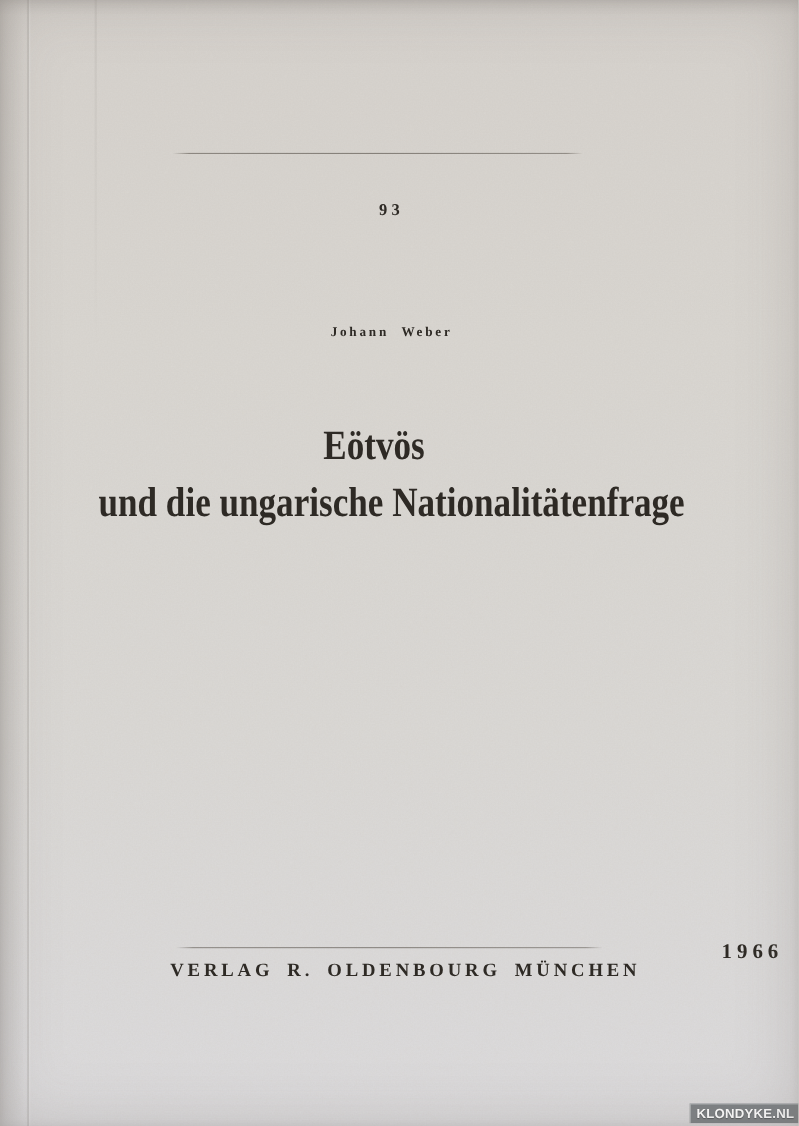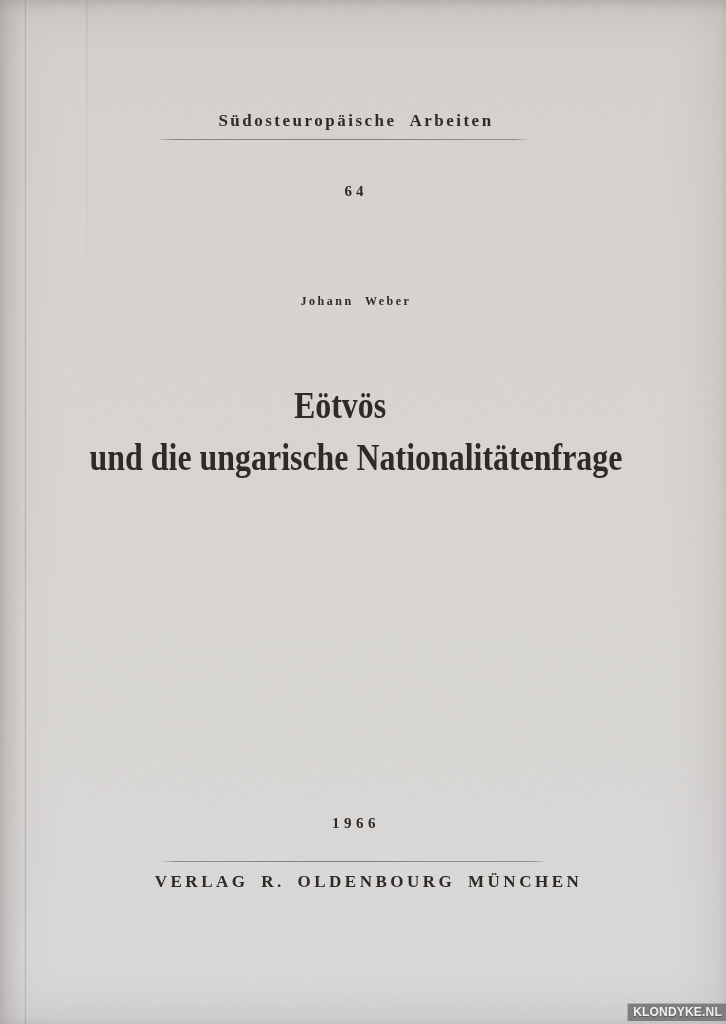--- a/index.html
+++ b/index.html
@@ -117,24 +117,25 @@
     font-weight: 600;
     transform: translateX(-16px) scaleX(0.84);
   }
   .title-line2 {
     top: 438px;
     font-size: 38px;
     font-weight: 600;
     transform: scaleX(0.84);
   }
   .year {
-    top: 816px;
-    font-size: 15px;
+    top: 856px;
+    font-size: 19px;
     font-weight: 700;
     letter-spacing: 4.5px;
+    text-align: right;
   }
   .rule-publisher {
     top: 861px;
     left: 160px;
     width: 388px;
   }
   .publisher {
     top: 873px;
     font-size: 17px;
     font-weight: 700;
@@ -175,25 +176,24 @@
       <feTurbulence type="fractalNoise" baseFrequency="0.22" numOctaves="3" seed="42" stitchTiles="stitch"></feTurbulence>
       <feColorMatrix type="matrix" values="0 0 0 0 0.45  0 0 0 0 0.42  0 0 0 0 0.38  0 0 0 0.05 0"></feColorMatrix>
     </filter>
     <rect width="726" height="1024" filter="url(#grainFine)"></rect>
     <rect width="726" height="1024" filter="url(#grainCoarse)"></rect>
   </svg>
 
   <div class="spine-crease"></div>
   <div class="faint-crease"></div>
 
-  <div class="col series-title">Südosteuropäische Arbeiten</div>
 
   <div class="rule rule-series"></div>
 
-  <div class="col series-number">64</div>
+  <div class="col series-number">93</div>
 
   <div class="col author">Johann Weber</div>
 
   <div class="col title-line1">Eötvös</div>
 
   <div class="col title-line2">und die ungarische Nationalitätenfrage</div>
 
   <div class="col year">1966</div>
 
   <div class="rule rule-publisher"></div>

